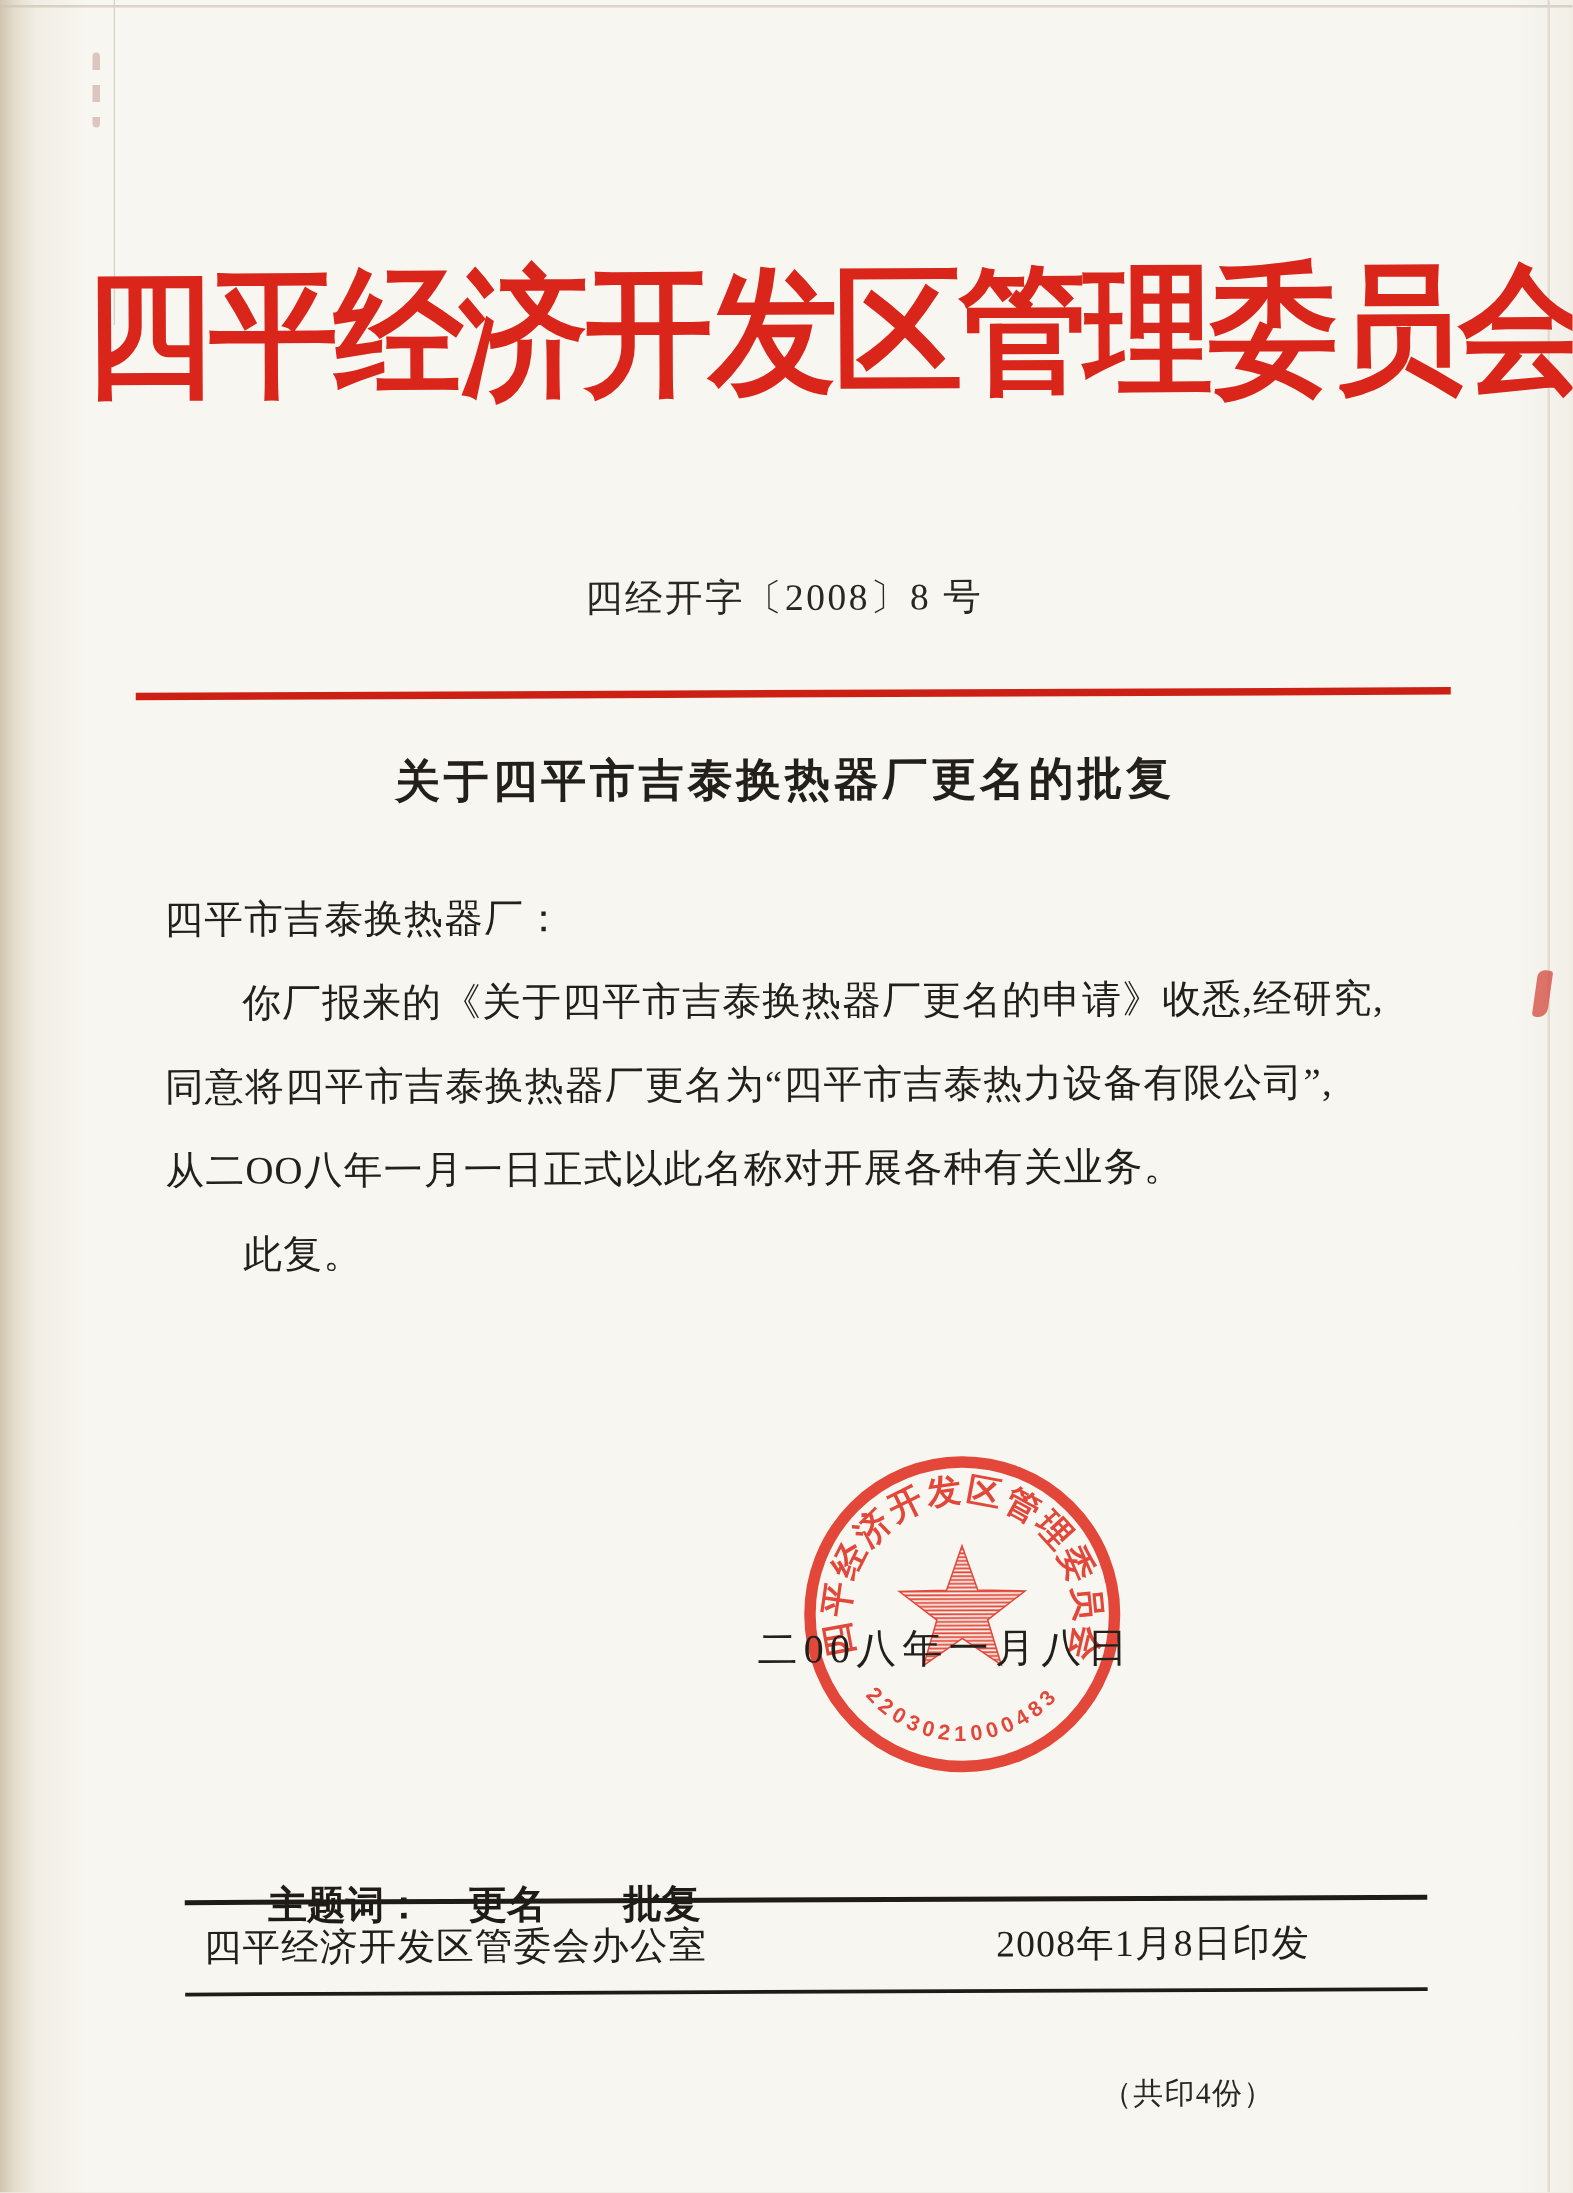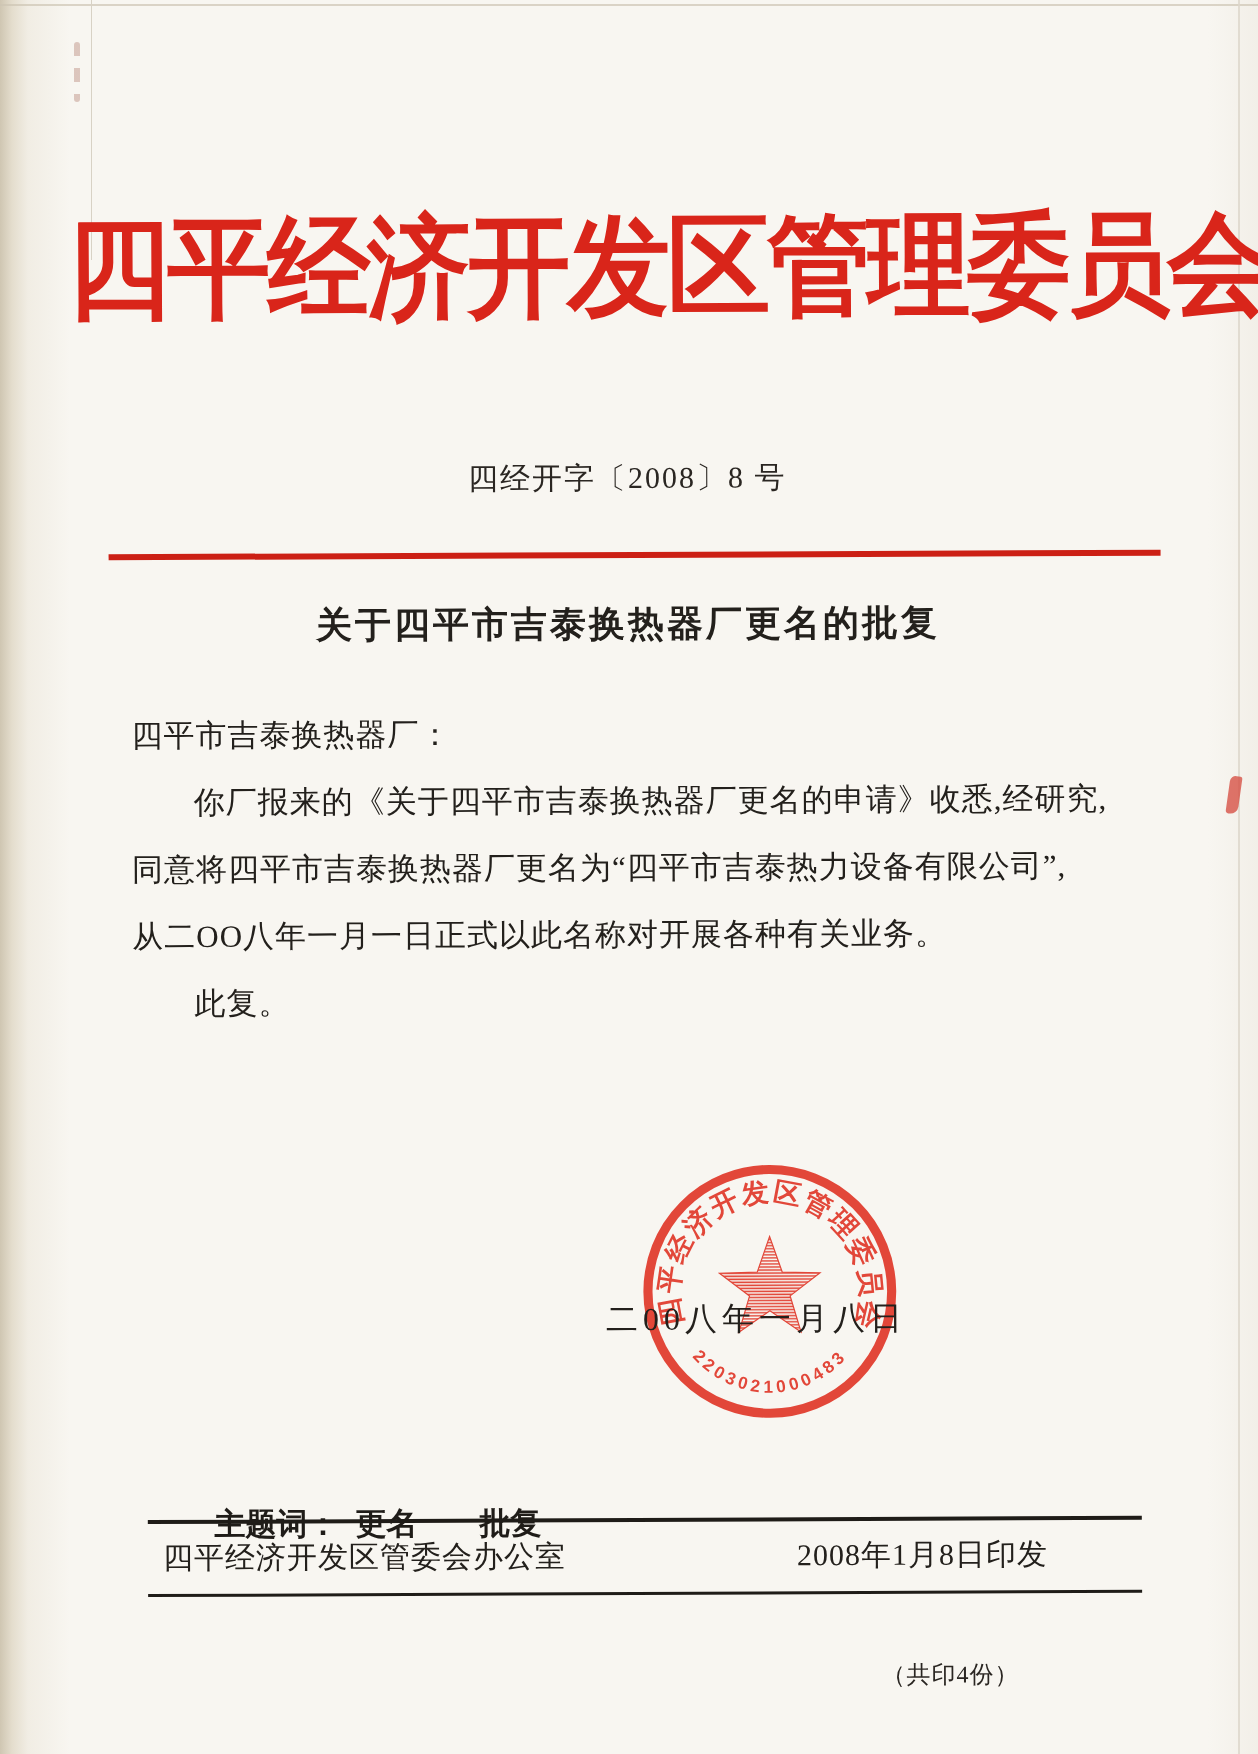--- a/index.html
+++ b/index.html
@@ -62,21 +62,21 @@
     font-size:32px;color:#23201c;letter-spacing:5px;
     white-space:nowrap;
   }
   
   .keywords-row{
     left:160px;top:1466px;width:900px;
     font-size:31px;font-weight:bold;color:#1f1c18;
     font-family:"Liberation Sans","DejaVu Sans",sans-serif;
     white-space:pre;
   }
-  .kw-label{margin-right:17px;}
+  .kw-label{margin-right:36px;}
   .footer-rule{left:145px;top:1518px;width:994px;height:4px;background:#1f1c18;}
   .footer-rule.bottom{top:1592px;height:3px;}
   .office-row{left:160px;top:1536px;width:980px;height:44px;font-size:30px;color:#23201c;}
   .office-name{position:absolute;left:0;top:0;letter-spacing:1px;}
   .print-date{position:absolute;right:95px;top:0;letter-spacing:1px;}
   .copies-note{
     left:878px;top:1660px;width:220px;
     font-size:24px;color:#2a2622;letter-spacing:1px;
   }
   

